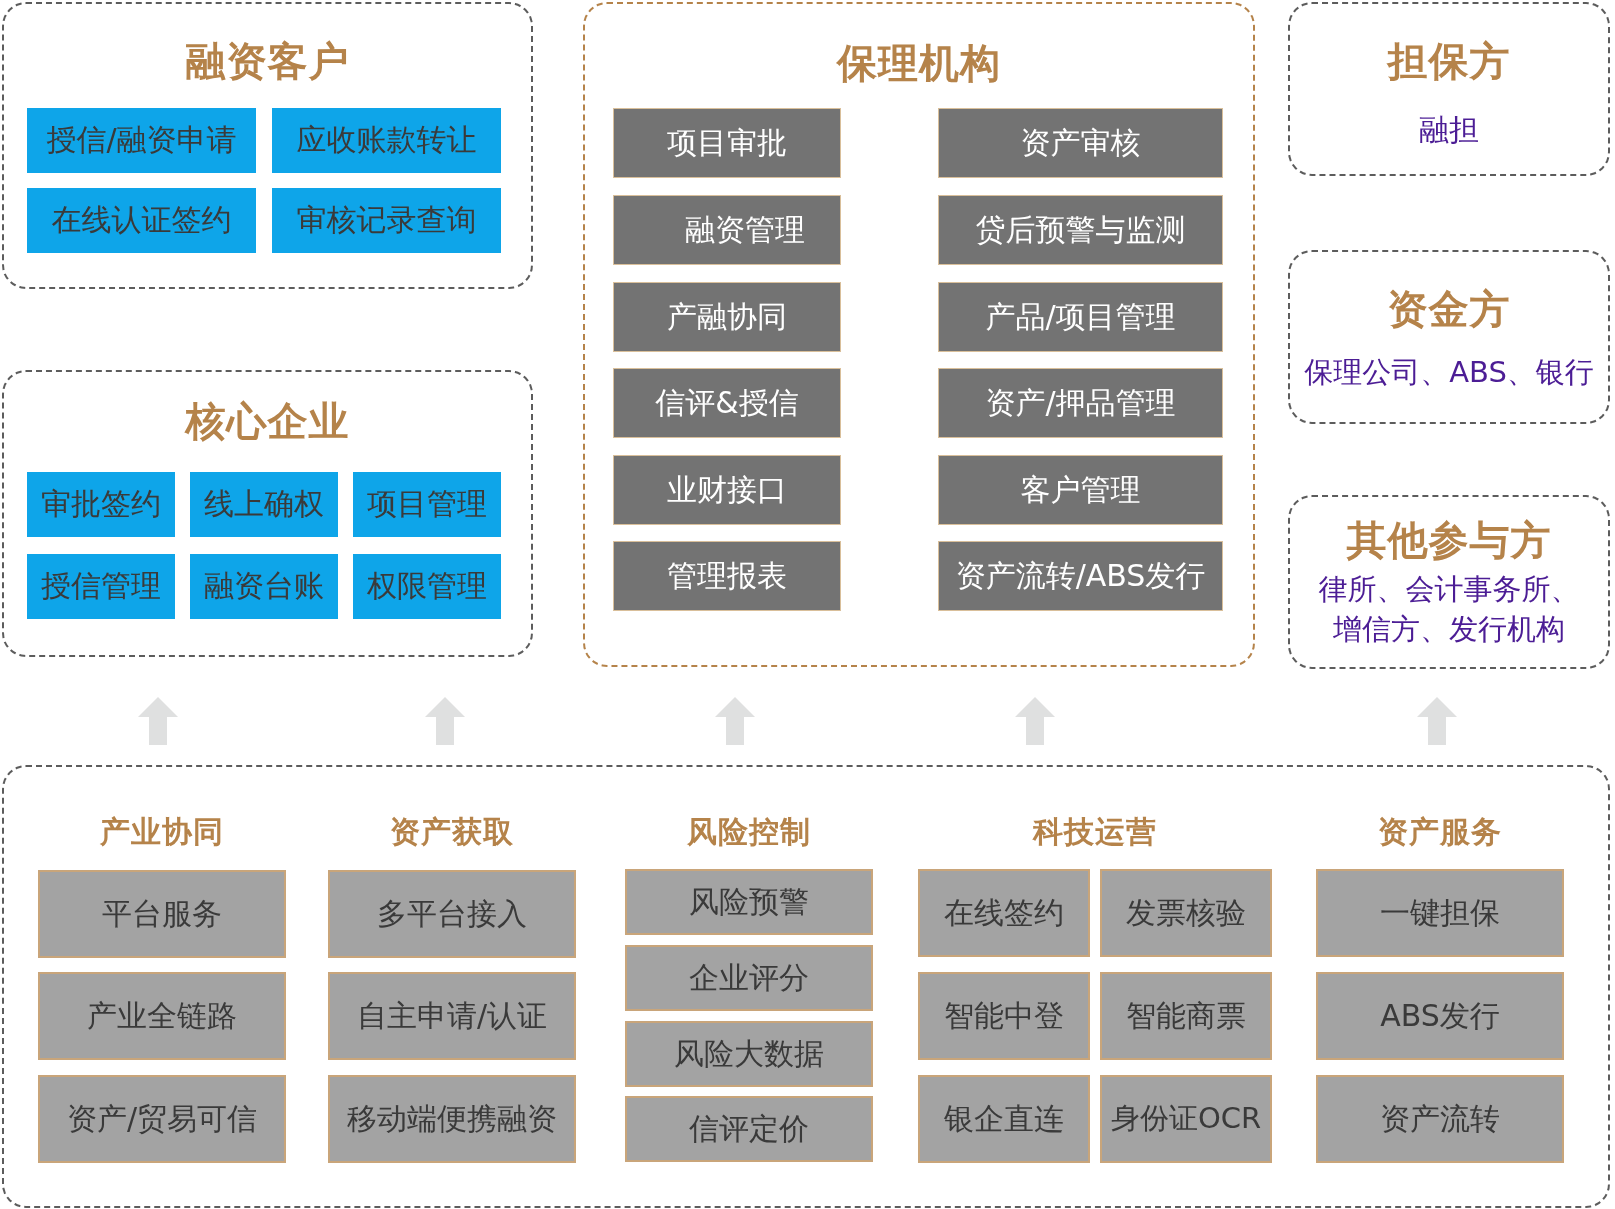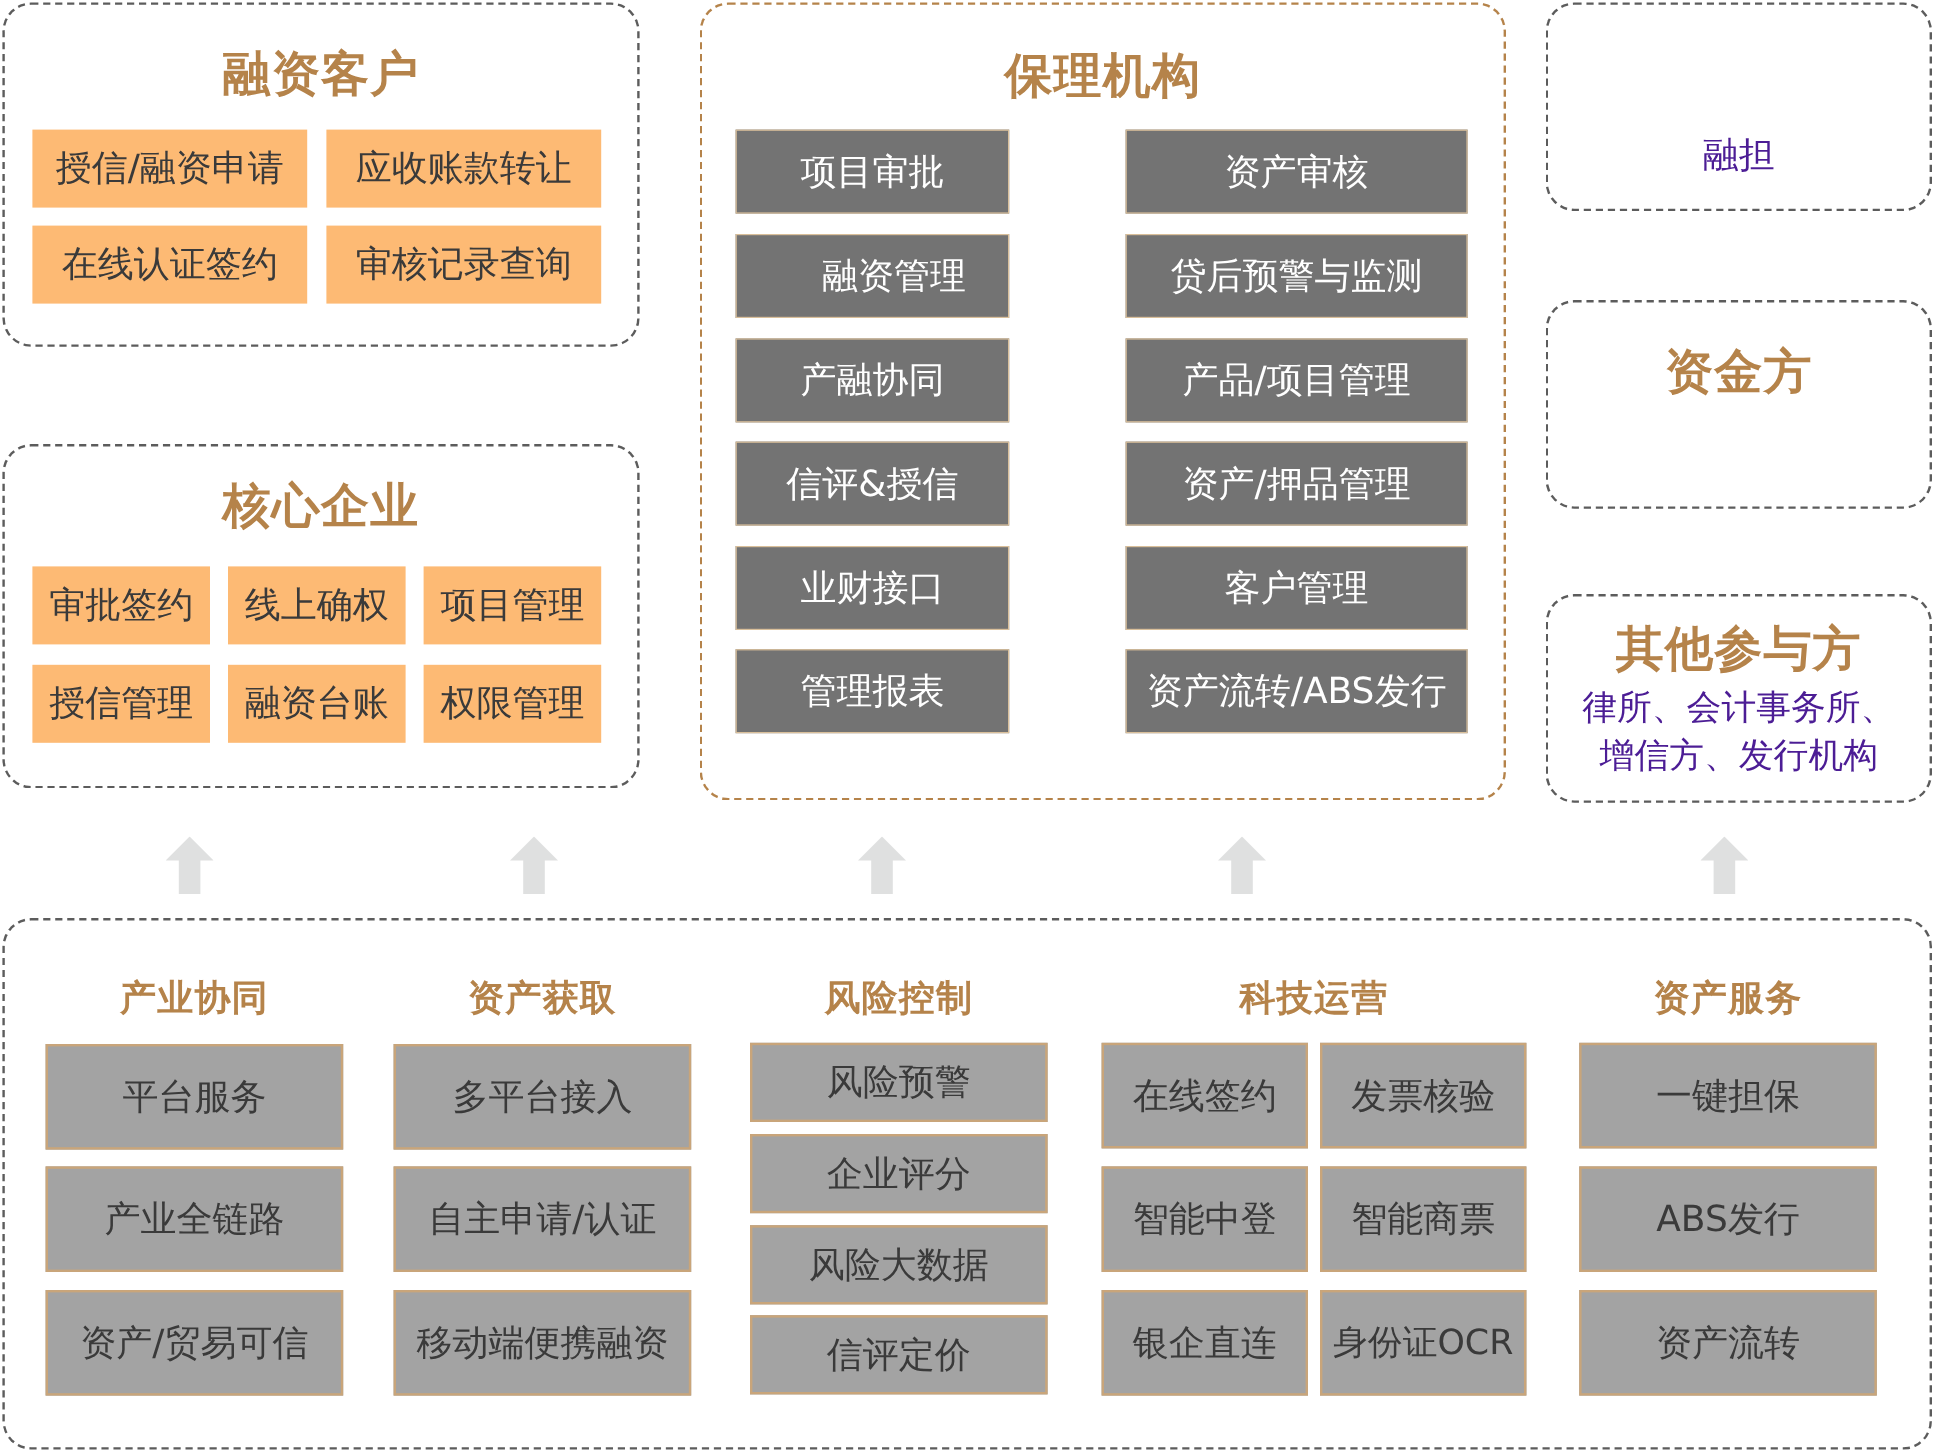--- a/index.html
+++ b/index.html
@@ -19,21 +19,21 @@
   }
   .sub {
     position: absolute; left: 0; right: 0; text-align: center;
     color: #4c1d95; font-size: 30px; line-height: 40px;
   }
   .chip {
     position: absolute; box-sizing: border-box;
     display: flex; align-items: center; justify-content: center;
     font-size: 30px; color: #3a3a3a; white-space: nowrap;
   }
-  .chip.grey { background: #fdba74; }
+  .chip.grey { background: #0ea5e9; }
   .chip.gold { background: #737373; color: #ffffff; border: 1px solid #d9bf9a; }
   .chip.outline { background: #a3a3a3; border: 2px solid #c9a57a; }
   .section-title {
     position: absolute; text-align: center; color: #b5834a;
     font-weight: bold; font-size: 30px; letter-spacing: 1px;
   }
   .arrow { position: absolute; width: 40px; height: 48px; }
 </style>
 </head>
 <body>
@@ -66,25 +66,27 @@
 <div class="chip gold" style="left:613px;top:282px;width:228px;height:70px;">产融协同</div>
 <div class="chip gold" style="left:938px;top:282px;width:285px;height:70px;">产品/项目管理</div>
 <div class="chip gold" style="left:613px;top:368px;width:228px;height:70px;">信评&amp;授信</div>
 <div class="chip gold" style="left:938px;top:368px;width:285px;height:70px;">资产/押品管理</div>
 <div class="chip gold" style="left:613px;top:455px;width:228px;height:70px;">业财接口</div>
 <div class="chip gold" style="left:938px;top:455px;width:285px;height:70px;">客户管理</div>
 <div class="chip gold" style="left:613px;top:541px;width:228px;height:70px;">管理报表</div>
 <div class="chip gold" style="left:938px;top:541px;width:285px;height:70px;">资产流转/ABS发行</div>
 
 <div class="panel" style="left:1288px;top:2px;width:322px;height:174px;">
+  <div class="title" style="top:30px;font-size:40px;">担保方</div>
   <div class="sub" style="top:106px;">融担</div>
 </div>
 
 <div class="panel" style="left:1288px;top:250px;width:322px;height:174px;">
   <div class="title" style="top:30px;font-size:40px;">资金方</div>
+  <div class="sub" style="top:100px;font-size:29px;">保理公司、ABS、银行</div>
 </div>
 
 <div class="panel" style="left:1288px;top:495px;width:322px;height:174px;">
   <div class="title" style="top:16px;font-size:40px;">其他参与方</div>
   <div class="sub" style="top:72px;font-size:29px;">律所、会计事务所、</div>
   <div class="sub" style="top:112px;font-size:29px;">增信方、发行机构</div>
 </div>
 
 <svg class="arrow" style="left:138px;top:697px;" viewBox="0 0 40 48">
     <polygon points="20,0 40,20 29,20 29,48 11,48 11,20 0,20" fill="#dfe0e0"></polygon>

